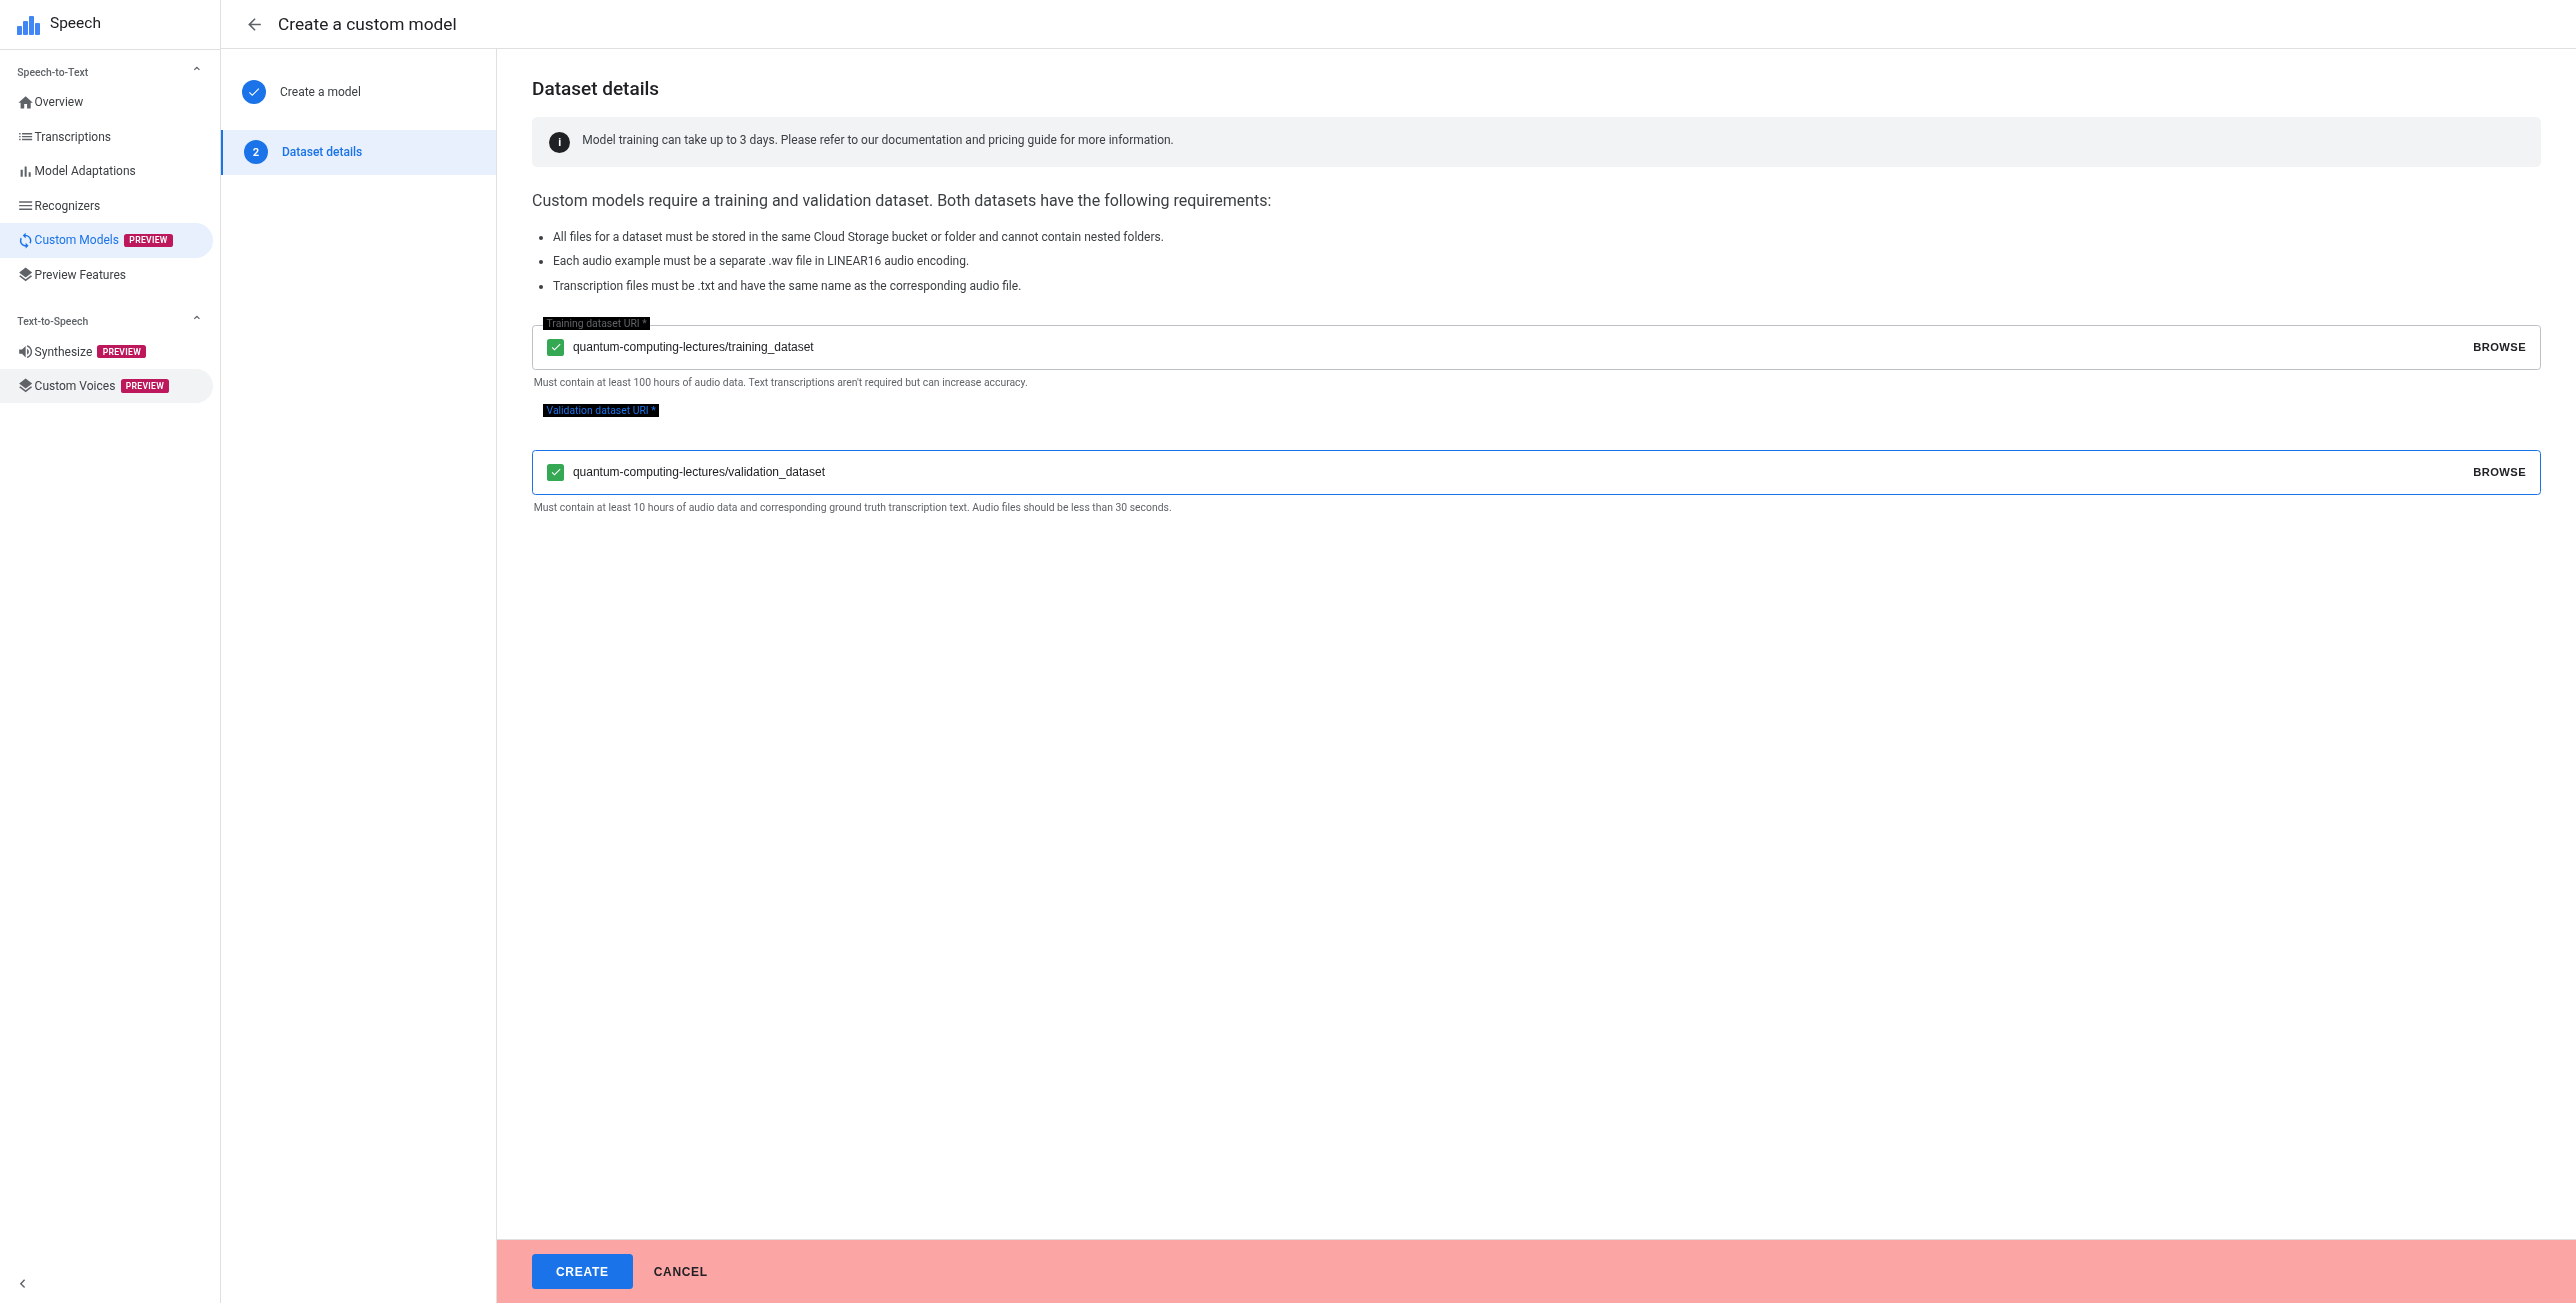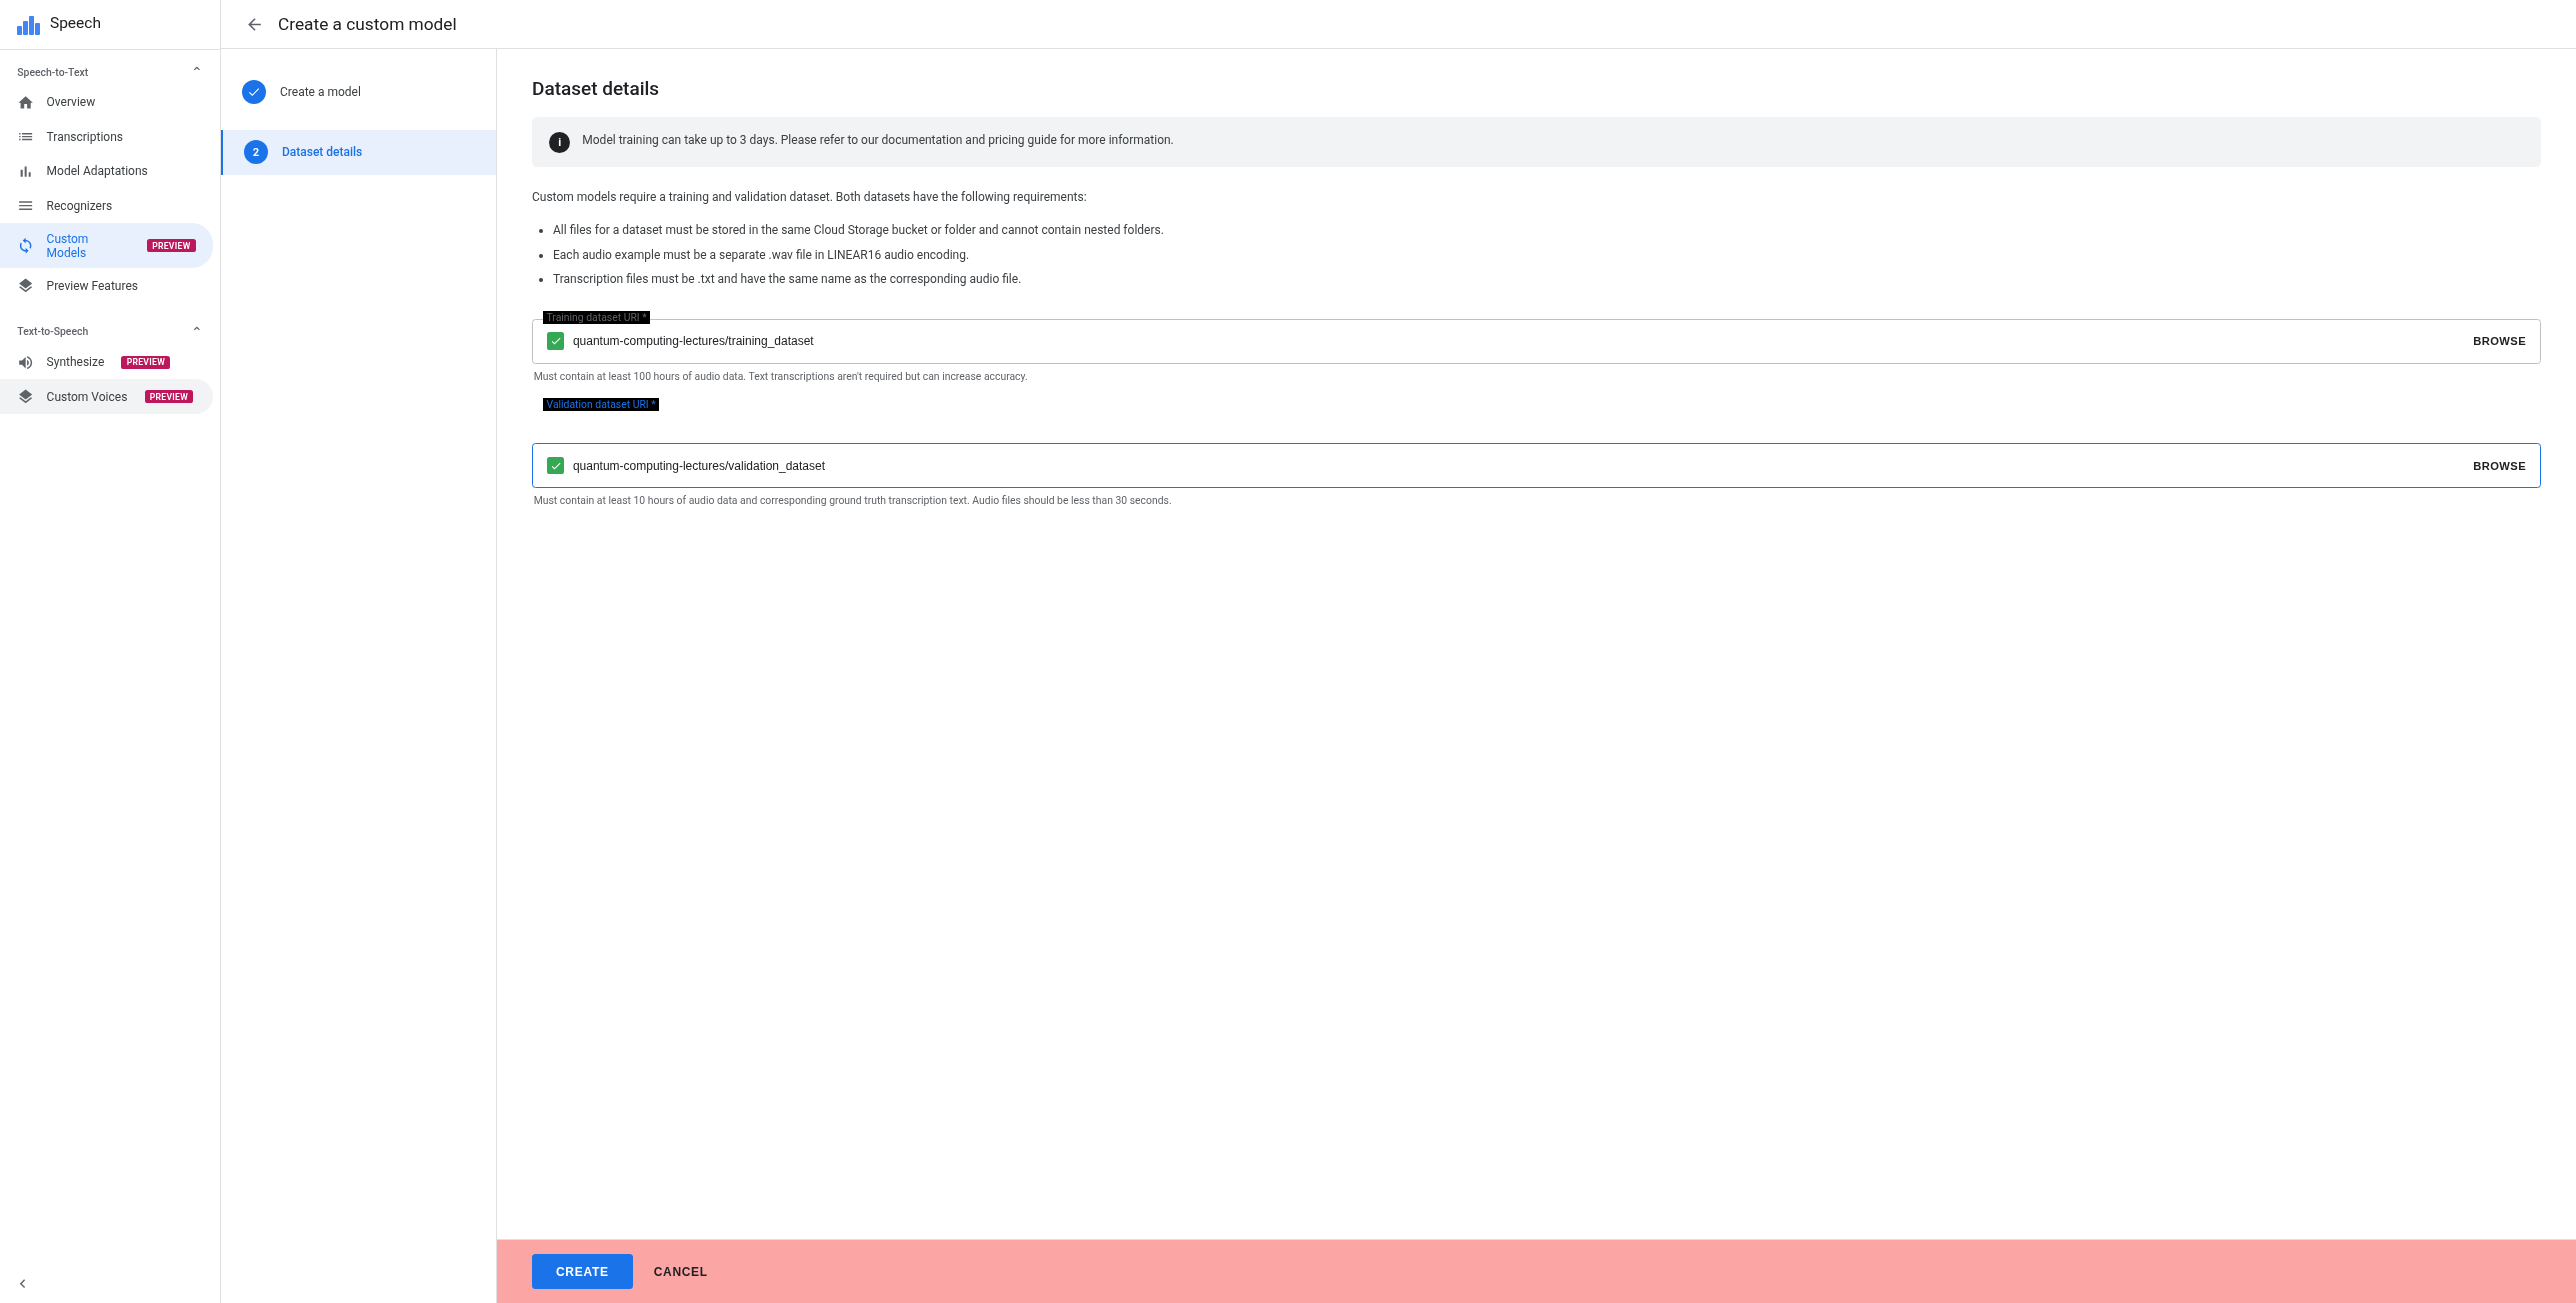--- a/index.html
+++ b/index.html
@@ -51,21 +51,20 @@
     }
     .sidebar-section-label .chevron {
       font-size: 14px;
       color: #5f6368;
       cursor: pointer;
     }
     .sidebar-item {
       display: flex;
       align-items: center;
       padding: 8.6px 17.3px;
-      gap: 12px;
       cursor: pointer;
       color: #3c4043;
       font-size: 12px;
       border-radius: 0 21px 21px 0;
       margin-right: 7px;
       position: relative;
     }
     .sidebar-item.active {
       background: #e8f0fe;
       color: #1a73e8;
@@ -218,21 +217,21 @@
       font-weight: 700;
       flex-shrink: 0;
       margin-top: 0.9px;
     }
     .info-text {
       font-size: 12px;
       color: #3c4043;
       line-height: 1.5;
     }
     .description-text {
-      font-size: 12px;
+      font-size: 16px;
       color: #3c4043;
       line-height: 1.6;
       margin-bottom: 14px;
     }
     .requirements-list {
       list-style: disc;
       padding-left: 21px;
       margin-bottom: 24px;
     }
     .requirements-list li {

